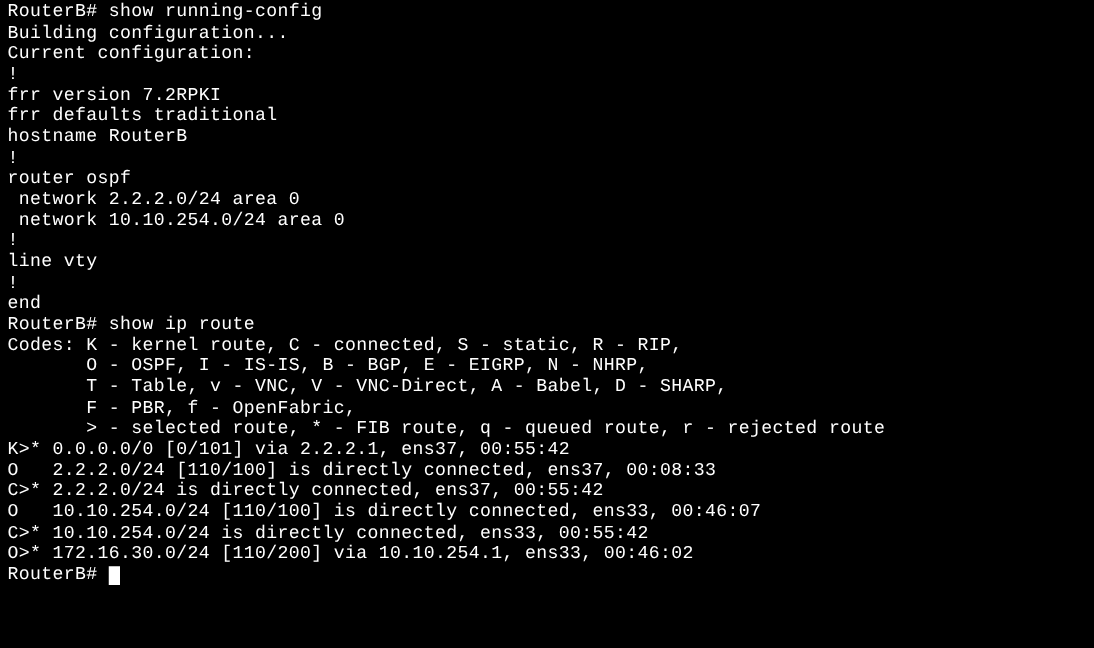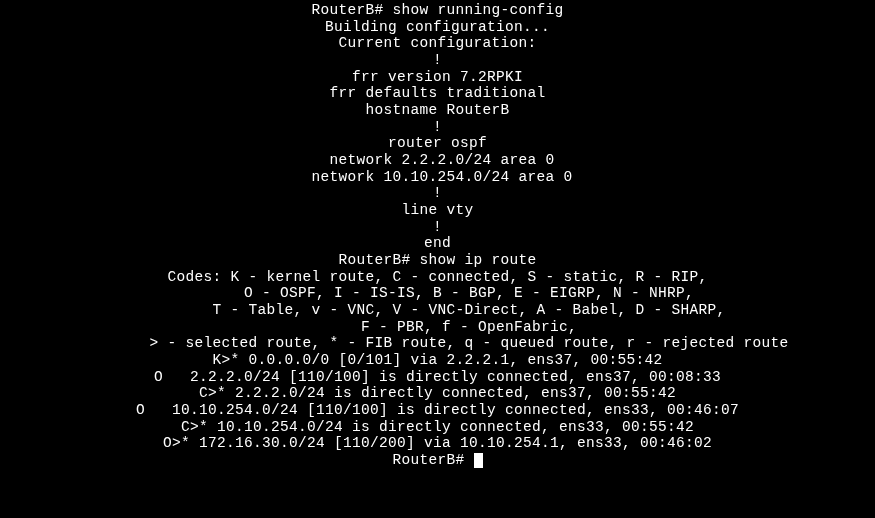--- a/index.html
+++ b/index.html
@@ -17,21 +17,20 @@
       color: #ffffff;
       padding: 2px 6px;
       overflow: hidden;
       letter-spacing: 0.3px;
     }
     .terminal {
       white-space: pre;
     }
     .line {
       display: block;
-      text-align: center;
     }
     .cursor {
       display: inline-block;
       width: 9px;
       height: 15px;
       background: #ffffff;
       vertical-align: text-bottom;
     }
   </style>
 </head>

